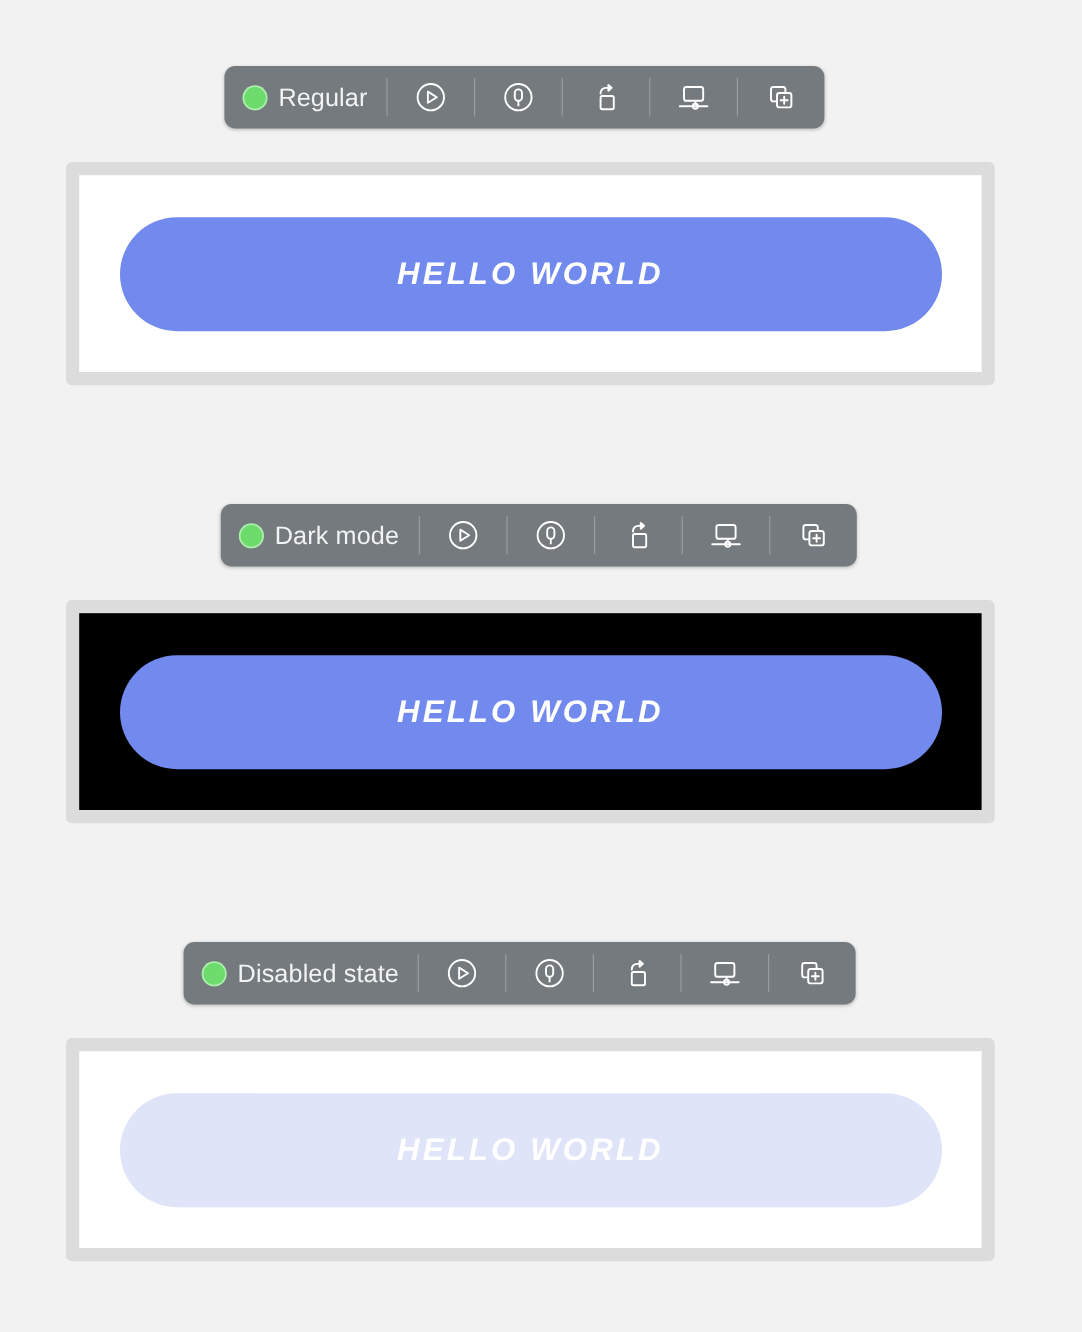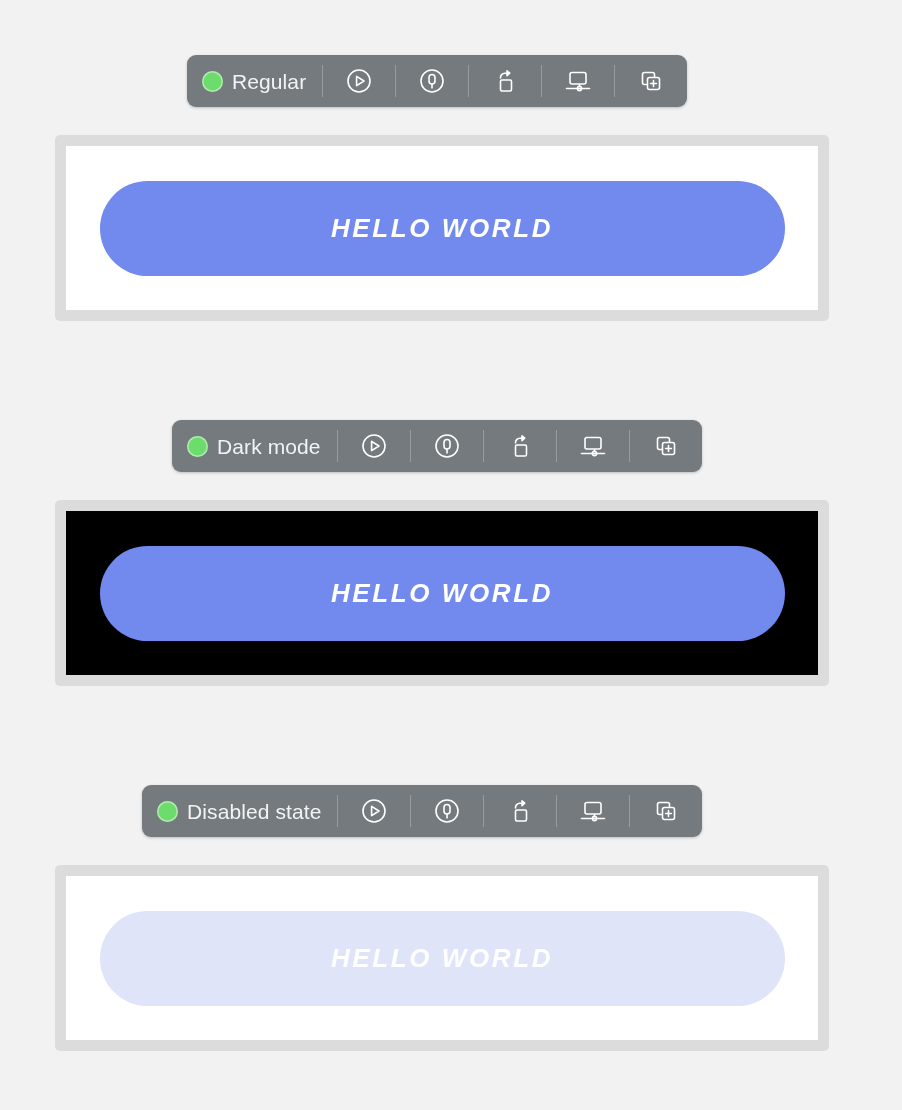--- a/index.html
+++ b/index.html
@@ -114,27 +114,27 @@
   .hello-btn.disabled { background: #dfe4f8; cursor: default; }
 
   
   #story-regular { top: 55px; height: 330px; }
   #story-regular .toolbar { left: 187px; }
   #story-regular .card { left: 55px; top: 80px; width: 774px; height: 186px; }
   #story-regular .hello-btn { width: 685px; height: 95px; }
 
   
   #story-dark { top: 420px; height: 265px; }
-  #story-dark .toolbar { left: 172px; }
+  #story-dark .toolbar { left: 184px; }
   #story-dark .card { left: 55px; top: 80px; width: 774px; height: 186px; }
   #story-dark .hello-btn { width: 685px; height: 95px; }
 
   
   #story-disabled { top: 785px; height: 265px; }
-  #story-disabled .toolbar { left: 142px; }
+  #story-disabled .toolbar { left: 153px; }
   #story-disabled .card { left: 55px; top: 80px; width: 774px; height: 186px; }
   #story-disabled .hello-btn { width: 685px; height: 95px; }
 </style>
 </head>
 <body>
 
 <section class="story" id="story-regular">
 
   <div class="toolbar">
     <div class="toolbar-label">

